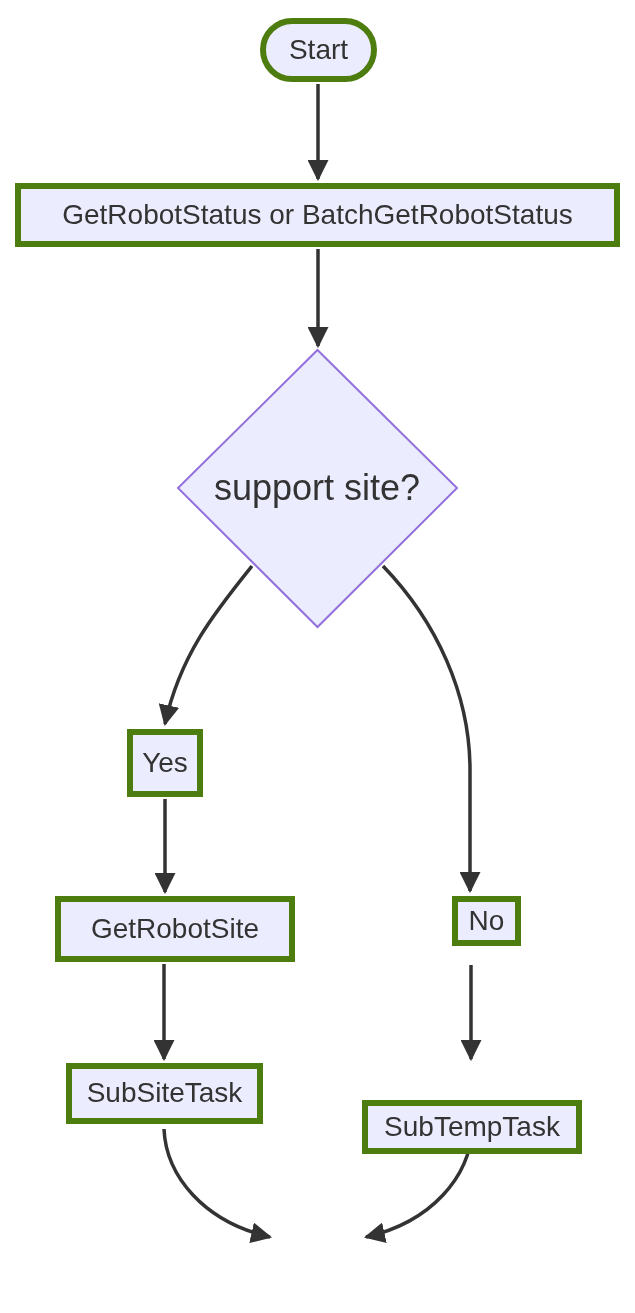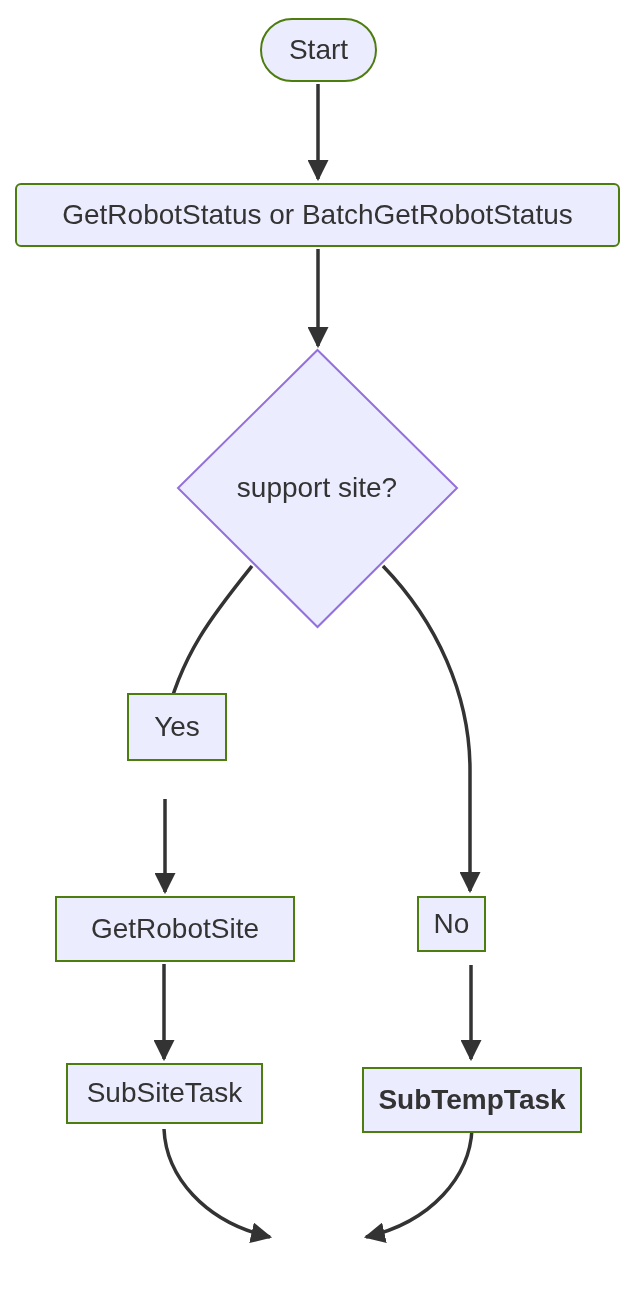--- a/index.html
+++ b/index.html
@@ -21,45 +21,45 @@
     z-index: 1;
   }
   .node {
     position: absolute;
     z-index: 2;
     box-sizing: border-box;
     display: flex;
     align-items: center;
     justify-content: center;
     background: #ECECFF;
-    border: 2px solid #4d7c0f;
+    border: 6px solid #4d7c0f;
     color: #333333;
     font-size: 28px;
     line-height: 1.1;
     white-space: nowrap;
   }
   .node.stadium { border-radius: 32px; }
   .diamond-label {
     position: absolute;
     z-index: 2;
     display: flex;
     align-items: center;
     justify-content: center;
     color: #333333;
-    font-size: 28px;
+    font-size: 36px;
     white-space: nowrap;
     background: transparent;
   }
   .n-start        { left: 260px; top: 18px;   width: 117px; height: 64px; }
-  .n-status       { left: 15px;  top: 183px;  width: 605px; height: 64px; border-radius: 6px; }
-  .n-yes          { left: 127px; top: 693px;  width: 100px;  height: 68px; }
+  .n-status       { left: 15px;  top: 183px;  width: 605px; height: 64px; }
+  .n-yes          { left: 127px; top: 729px;  width: 76px;  height: 68px; }
   .n-getrobotsite { left: 55px;  top: 896px;  width: 240px; height: 66px; }
-  .n-no           { left: 417px; top: 896px;  width: 69px;  height: 56px; }
+  .n-no           { left: 452px; top: 896px;  width: 69px;  height: 50px; }
   .n-subsitetask  { left: 66px;  top: 1063px; width: 197px; height: 61px; }
-  .n-subtemptask  { left: 362px; top: 1067px; width: 220px; height: 66px; font-weight: bold; }
+  .n-subtemptask  { left: 362px; top: 1100px; width: 220px; height: 54px; }
   .n-end          { left: 276px; top: 1229px; width: 84px;  height: 68px; }
   .n-diamond-label{ left: 207px; top: 468px;  width: 220px; height: 40px; }
   .edge {
     stroke: #333333;
     stroke-width: 3.5;
     fill: none;
   }
   .diamond-shape {
     fill: #ECECFF;
     stroke: #9370DB;

